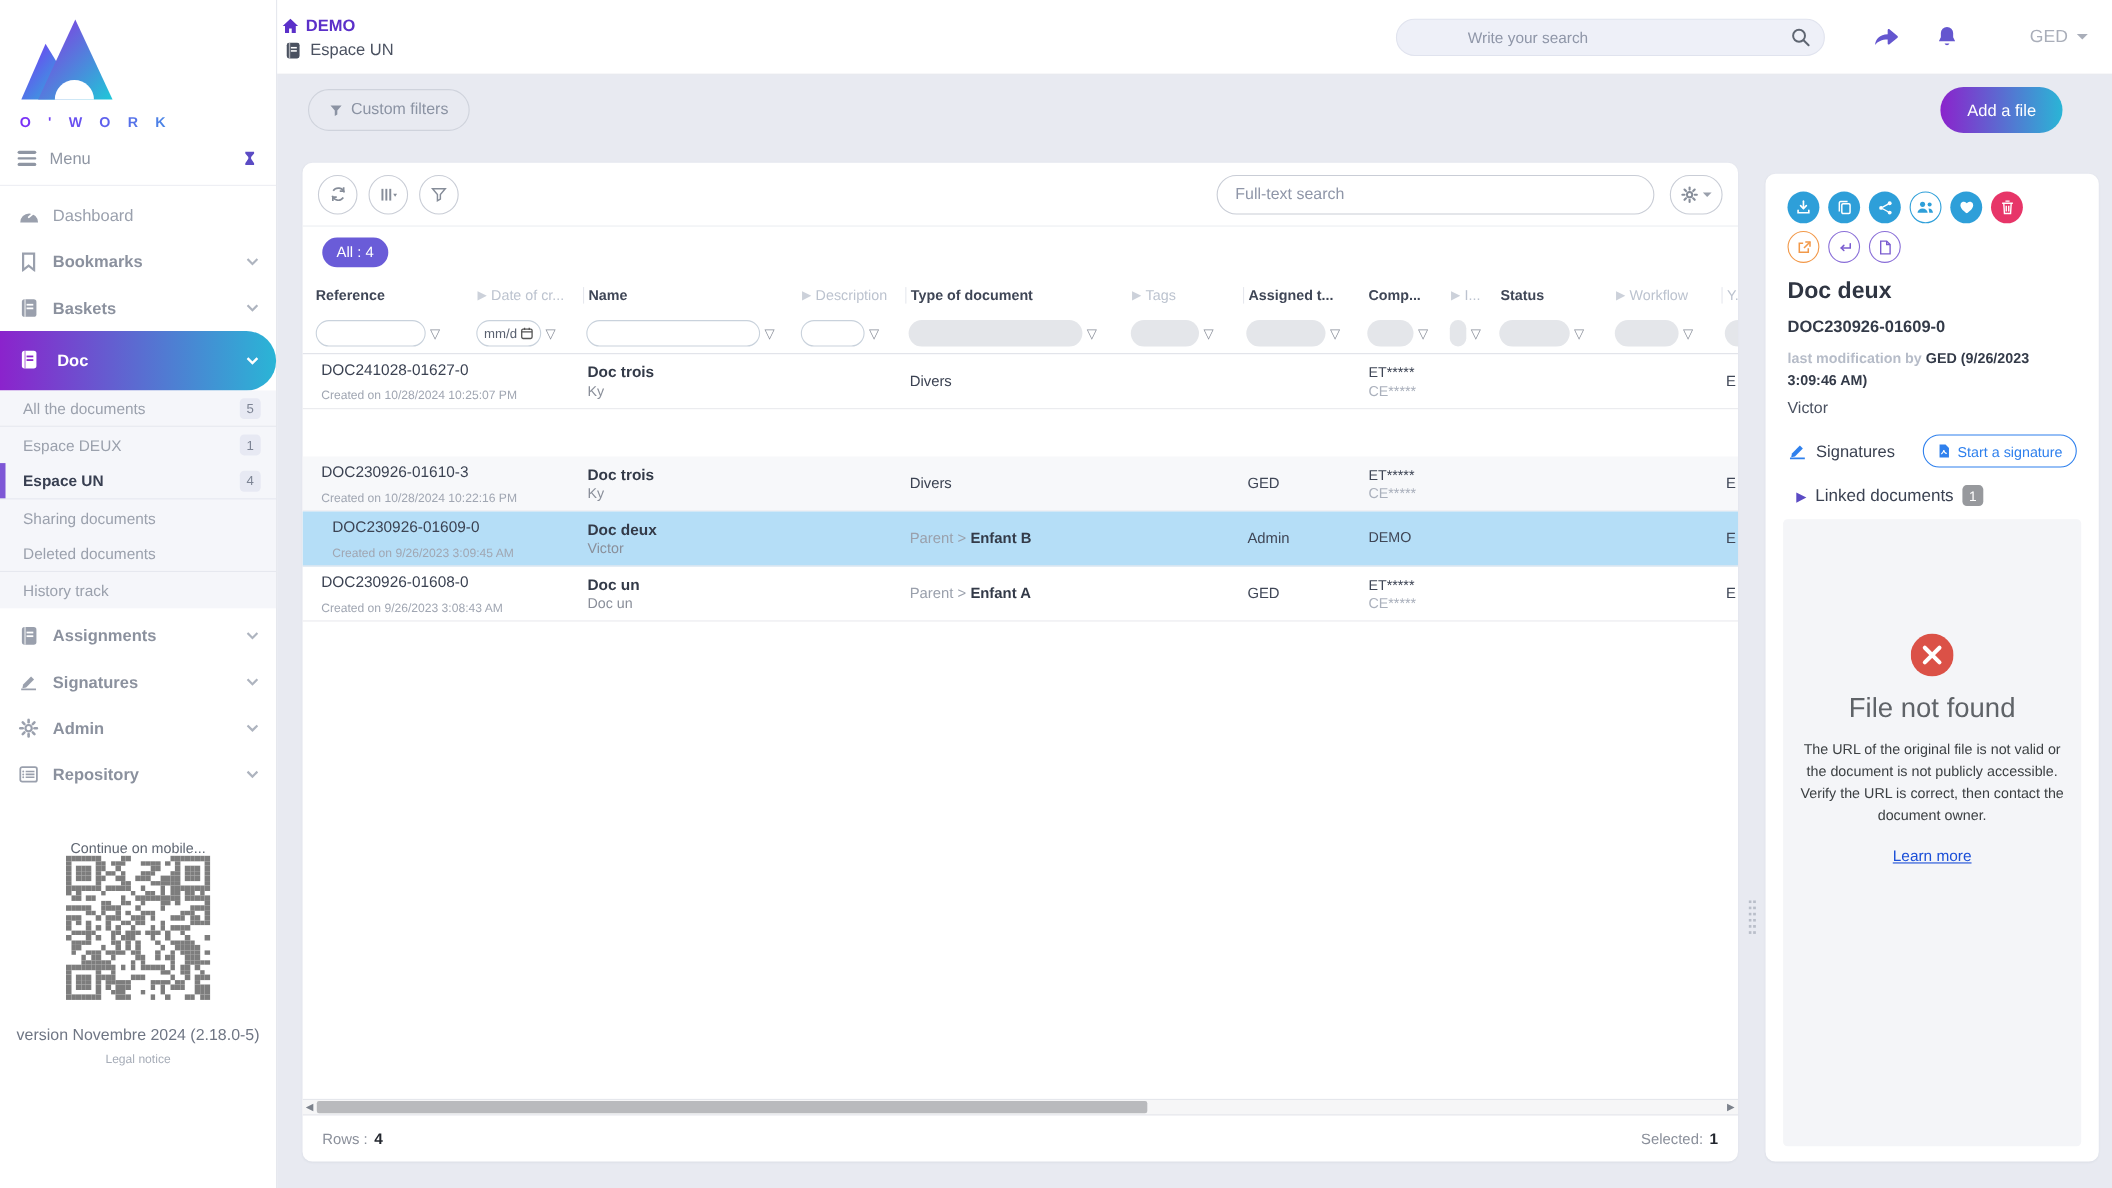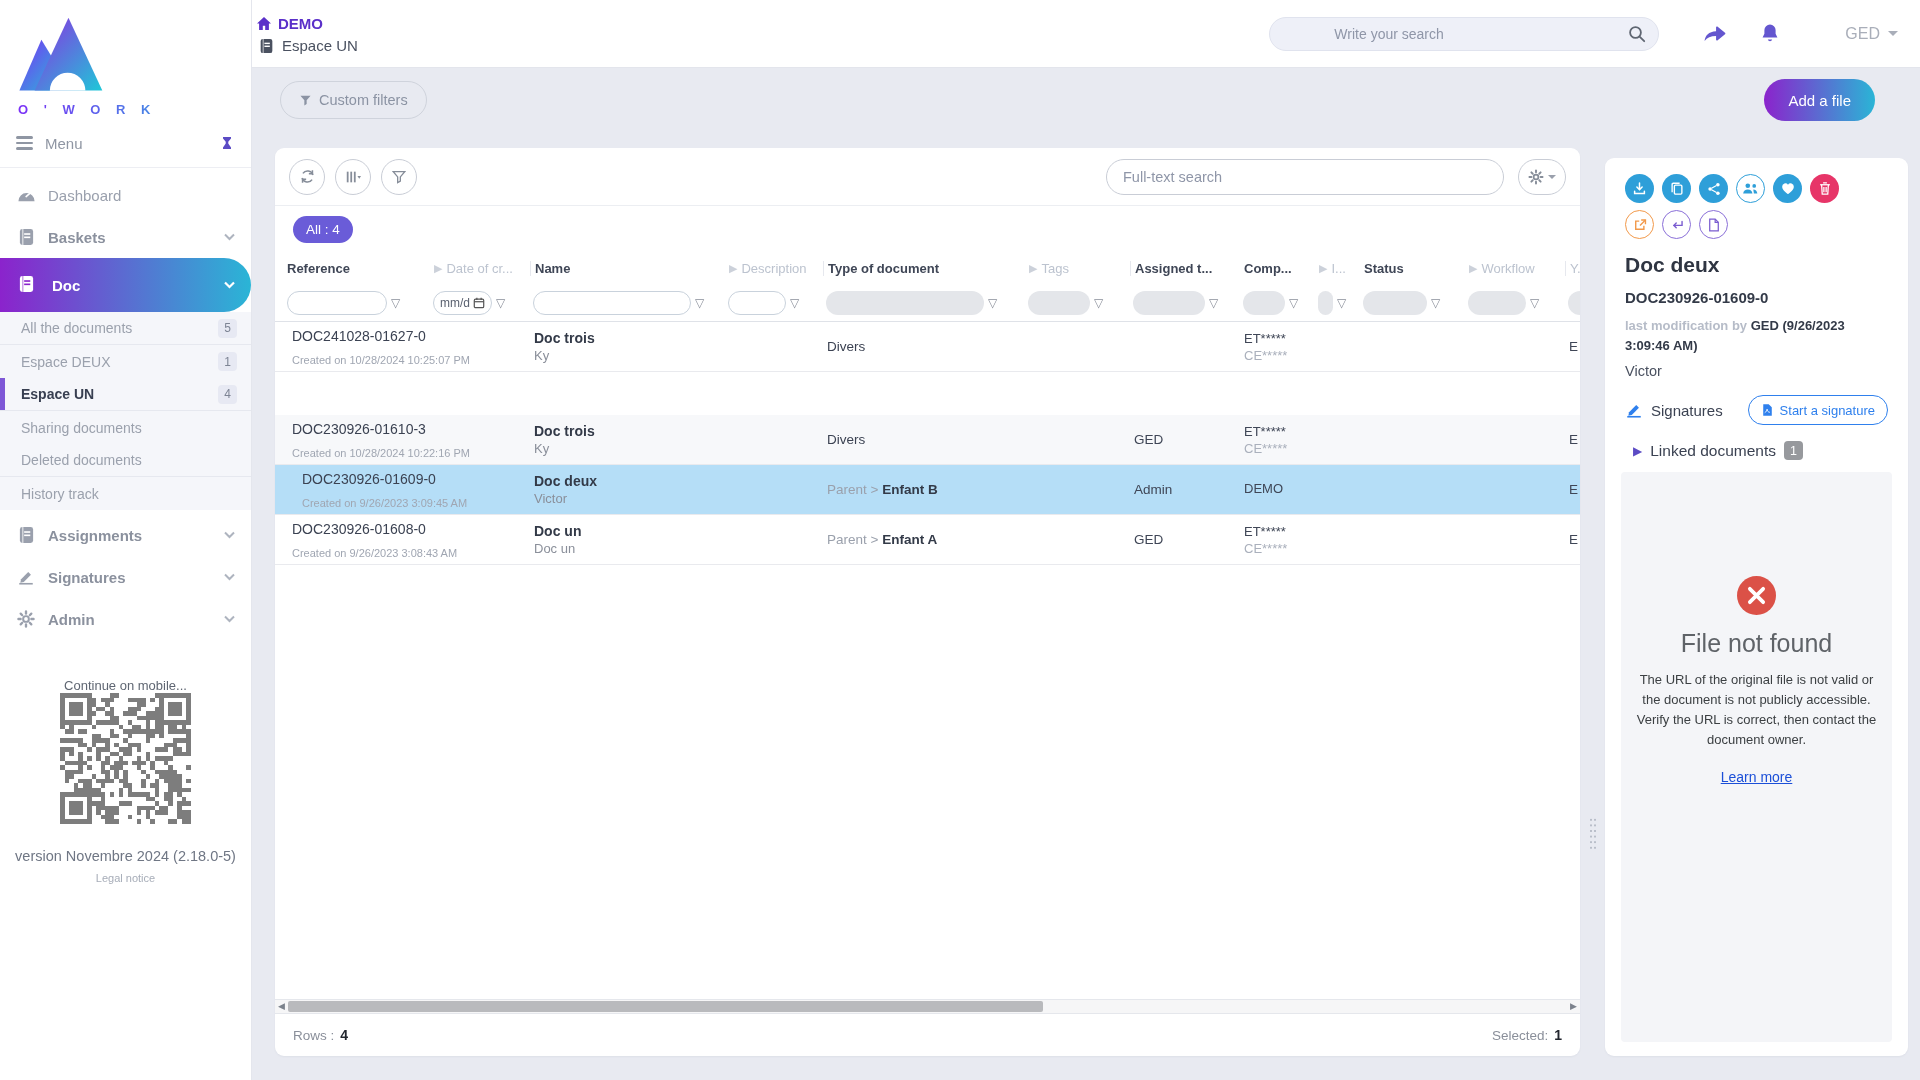--- a/index.html
+++ b/index.html
@@ -188,20 +188,31 @@
     <div class="nav-item dash">
       <span class="ic">
         <svg width="19" height="14" viewBox="0 0 20 14">
             <path d="M1.5 13.5A8.5 8.5 0 0 1 18.5 13.5 Z" fill="#9aa0ad"></path>
             <path d="M9.6 8.6l4.2-3.6" stroke="#fff" stroke-width="1.7" stroke-linecap="round"></path>
           </svg>
       </span>
       <span class="lbl">Dashboard</span>
     </div>
 
+    <div class="nav-item">
+      <span class="ic">
+        <svg width="14" height="18" viewBox="0 0 14 18">
+            <path d="M2 1.5h10v15l-5-4-5 4z" fill="none" stroke="#9aa0ad" stroke-width="2"></path>
+          </svg>
+      </span>
+      <span class="lbl">Bookmarks</span>
+      <svg class="chev" viewBox="0 0 11 8">
+          <polyline points="1,1.5 5.5,6 10,1.5" fill="none" stroke="#aeb4bf" stroke-width="2"></polyline>
+        </svg>
+    </div>
 
     <div class="nav-item">
       <span class="ic">
         <svg width="17" height="18" viewBox="0 0 18 19">
             <rect x="2" y="1" width="14" height="17" rx="2.6" fill="#9aa0ad"></rect>
             <rect x="6.5" y="5.5" width="6.5" height="1.7" fill="#fff"></rect>
             <rect x="6.5" y="9" width="6.5" height="1.7" fill="#fff"></rect>
             <rect x="4.3" y="1" width="1.5" height="17" fill="rgba(255,255,255,.6)"></rect>
           </svg>
       </span>
@@ -293,20 +304,37 @@
               <line x1="4.1" y1="15.9" x2="5.8" y2="14.2"></line>
             </g>
           </svg>
       </span>
       <span class="lbl">Admin</span>
       <svg class="chev" viewBox="0 0 11 8">
           <polyline points="1,1.5 5.5,6 10,1.5" fill="none" stroke="#aeb4bf" stroke-width="2"></polyline>
         </svg>
     </div>
 
+    <div class="nav-item">
+      <span class="ic">
+        <svg width="18" height="16" viewBox="0 0 20 18">
+            <rect x="1.5" y="1.5" width="17" height="15" rx="2" fill="none" stroke="#9aa0ad" stroke-width="1.8"></rect>
+            <line x1="7" y1="6" x2="16" y2="6" stroke="#9aa0ad" stroke-width="1.6"></line>
+            <line x1="7" y1="9" x2="16" y2="9" stroke="#9aa0ad" stroke-width="1.6"></line>
+            <line x1="7" y1="12" x2="16" y2="12" stroke="#9aa0ad" stroke-width="1.6"></line>
+            <circle cx="4.5" cy="6" r="1" fill="#9aa0ad"></circle>
+            <circle cx="4.5" cy="9" r="1" fill="#9aa0ad"></circle>
+            <circle cx="4.5" cy="12" r="1" fill="#9aa0ad"></circle>
+          </svg>
+      </span>
+      <span class="lbl">Repository</span>
+      <svg class="chev" viewBox="0 0 11 8">
+          <polyline points="1,1.5 5.5,6 10,1.5" fill="none" stroke="#aeb4bf" stroke-width="2"></polyline>
+        </svg>
+    </div>
 
     <div class="side-bottom">
       <div class="mobile-hint">Continue on mobile...</div>
       <div class="qr">
           <i style="left: 0px; top: 0px;"></i>
           <i style="left: 4.5px; top: 0px;"></i>
           <i style="left: 9px; top: 0px;"></i>
           <i style="left: 13.5px; top: 0px;"></i>
           <i style="left: 18px; top: 0px;"></i>
           <i style="left: 22.5px; top: 0px;"></i>

